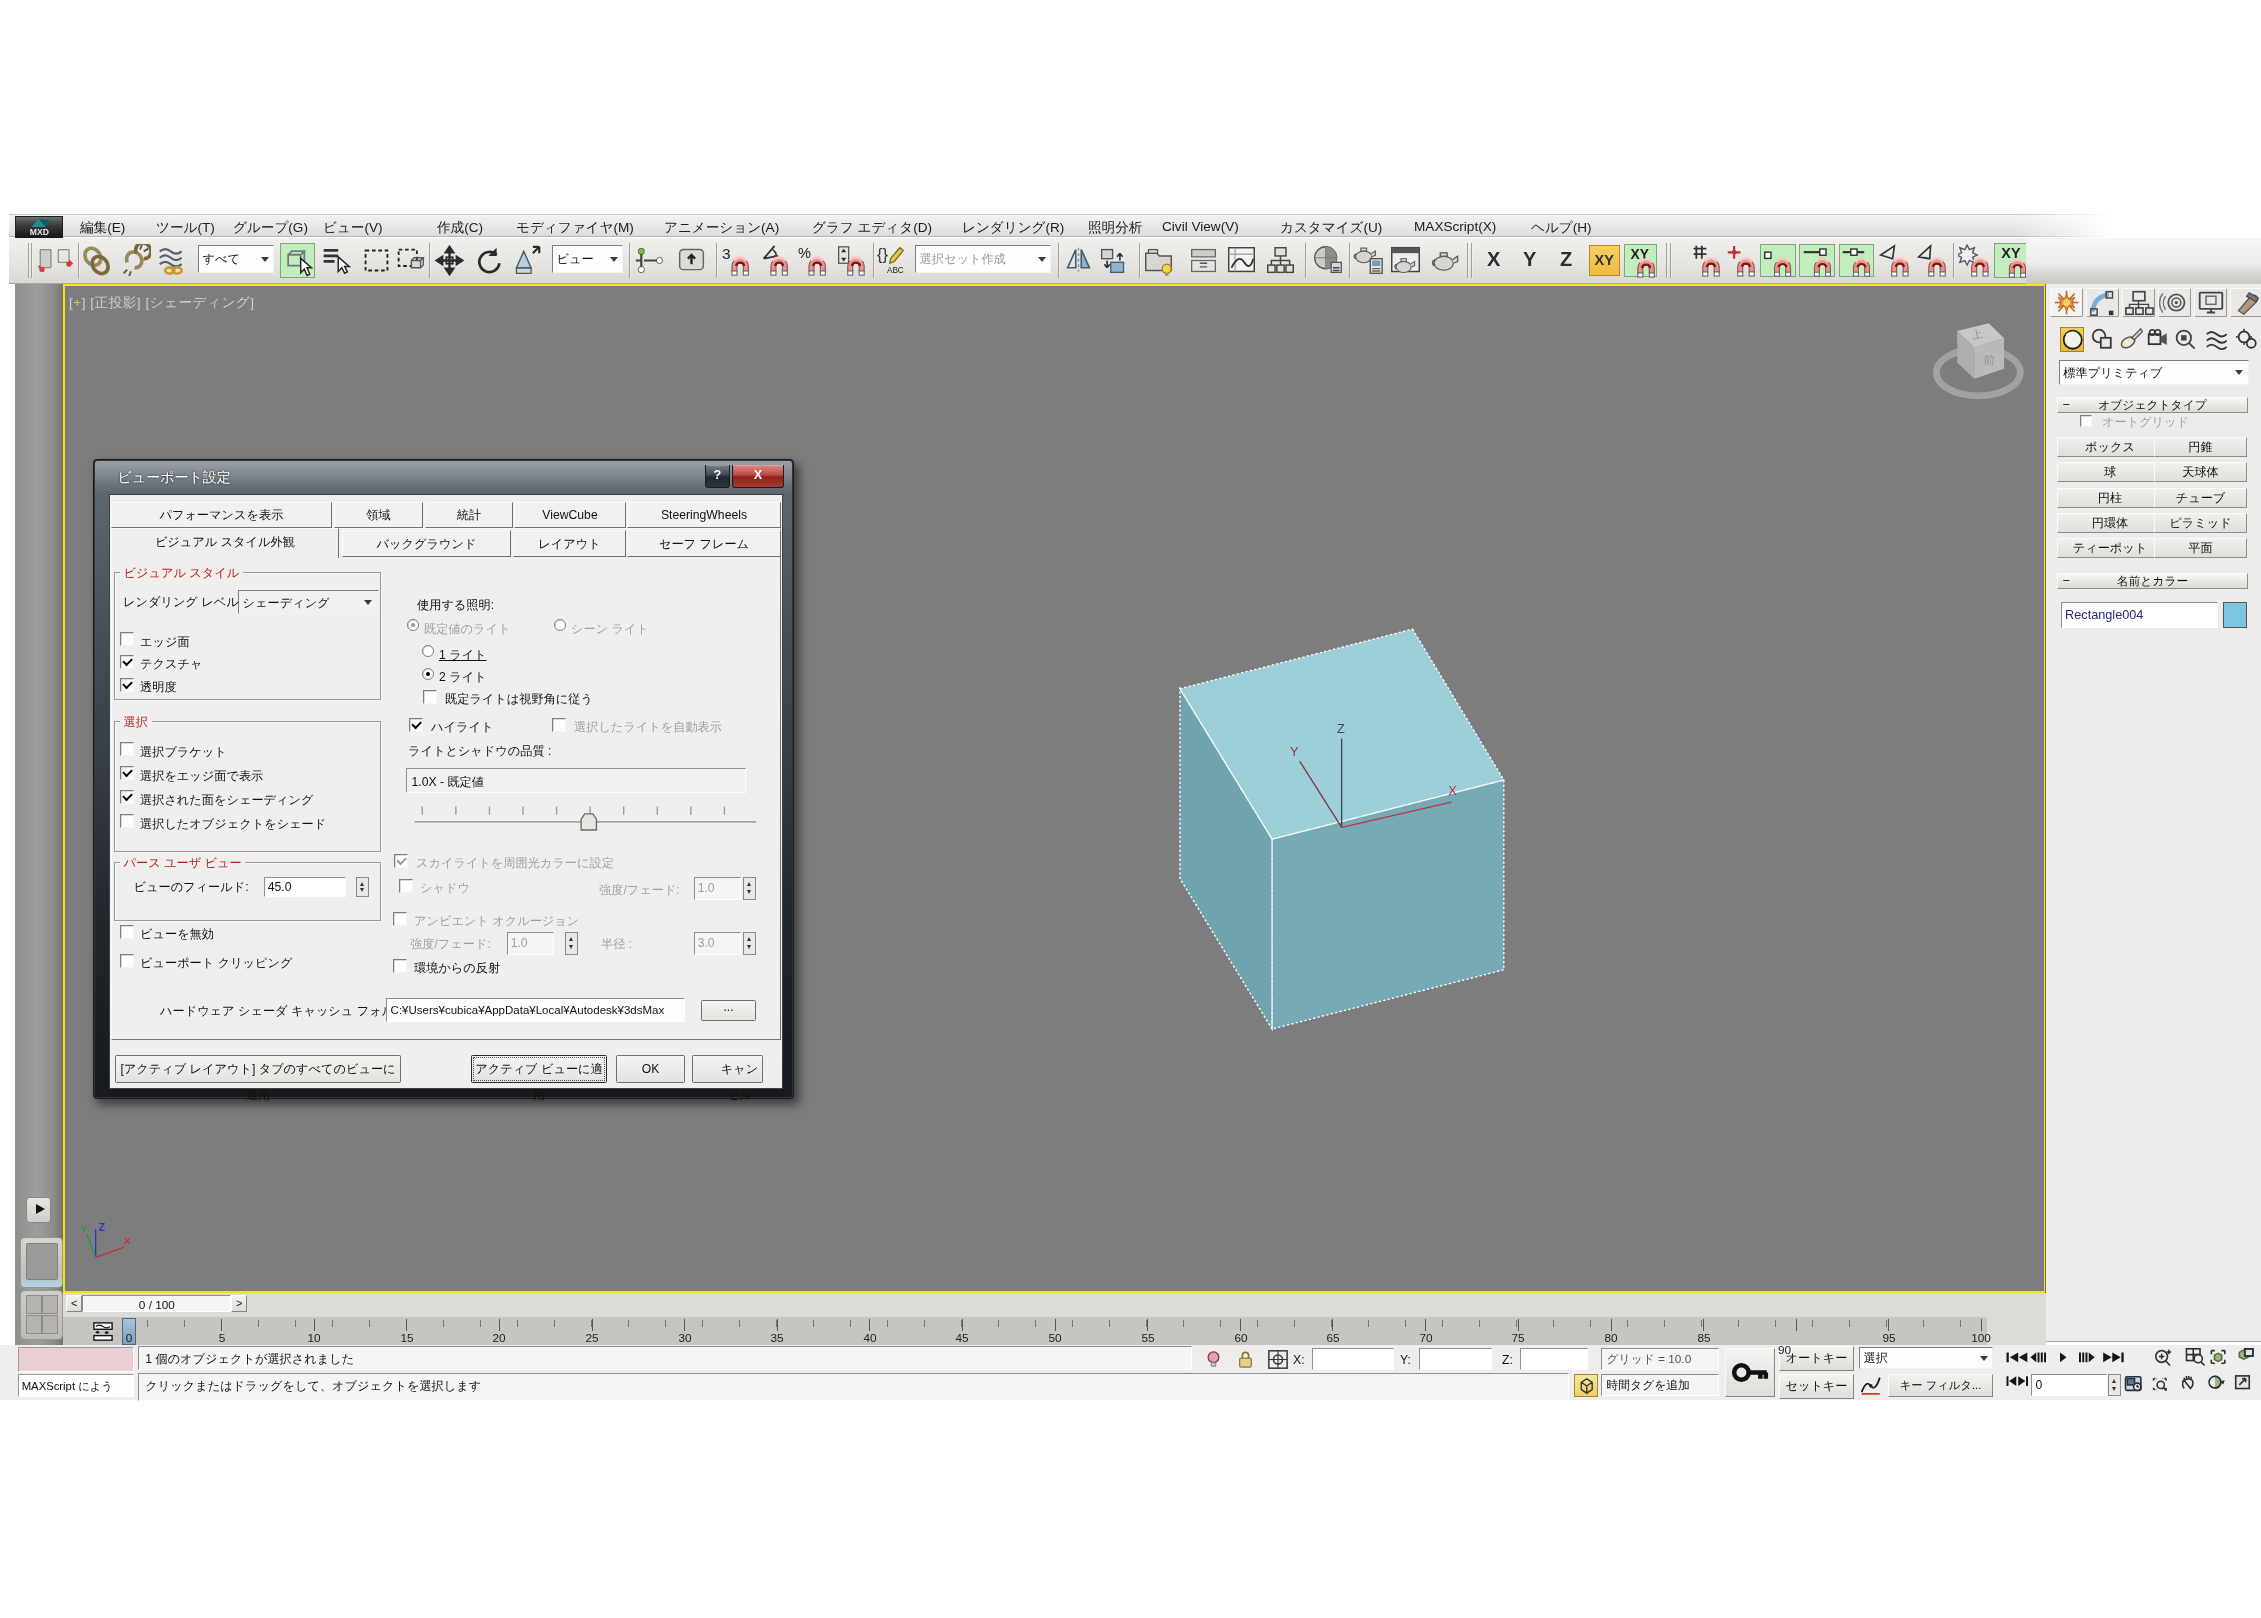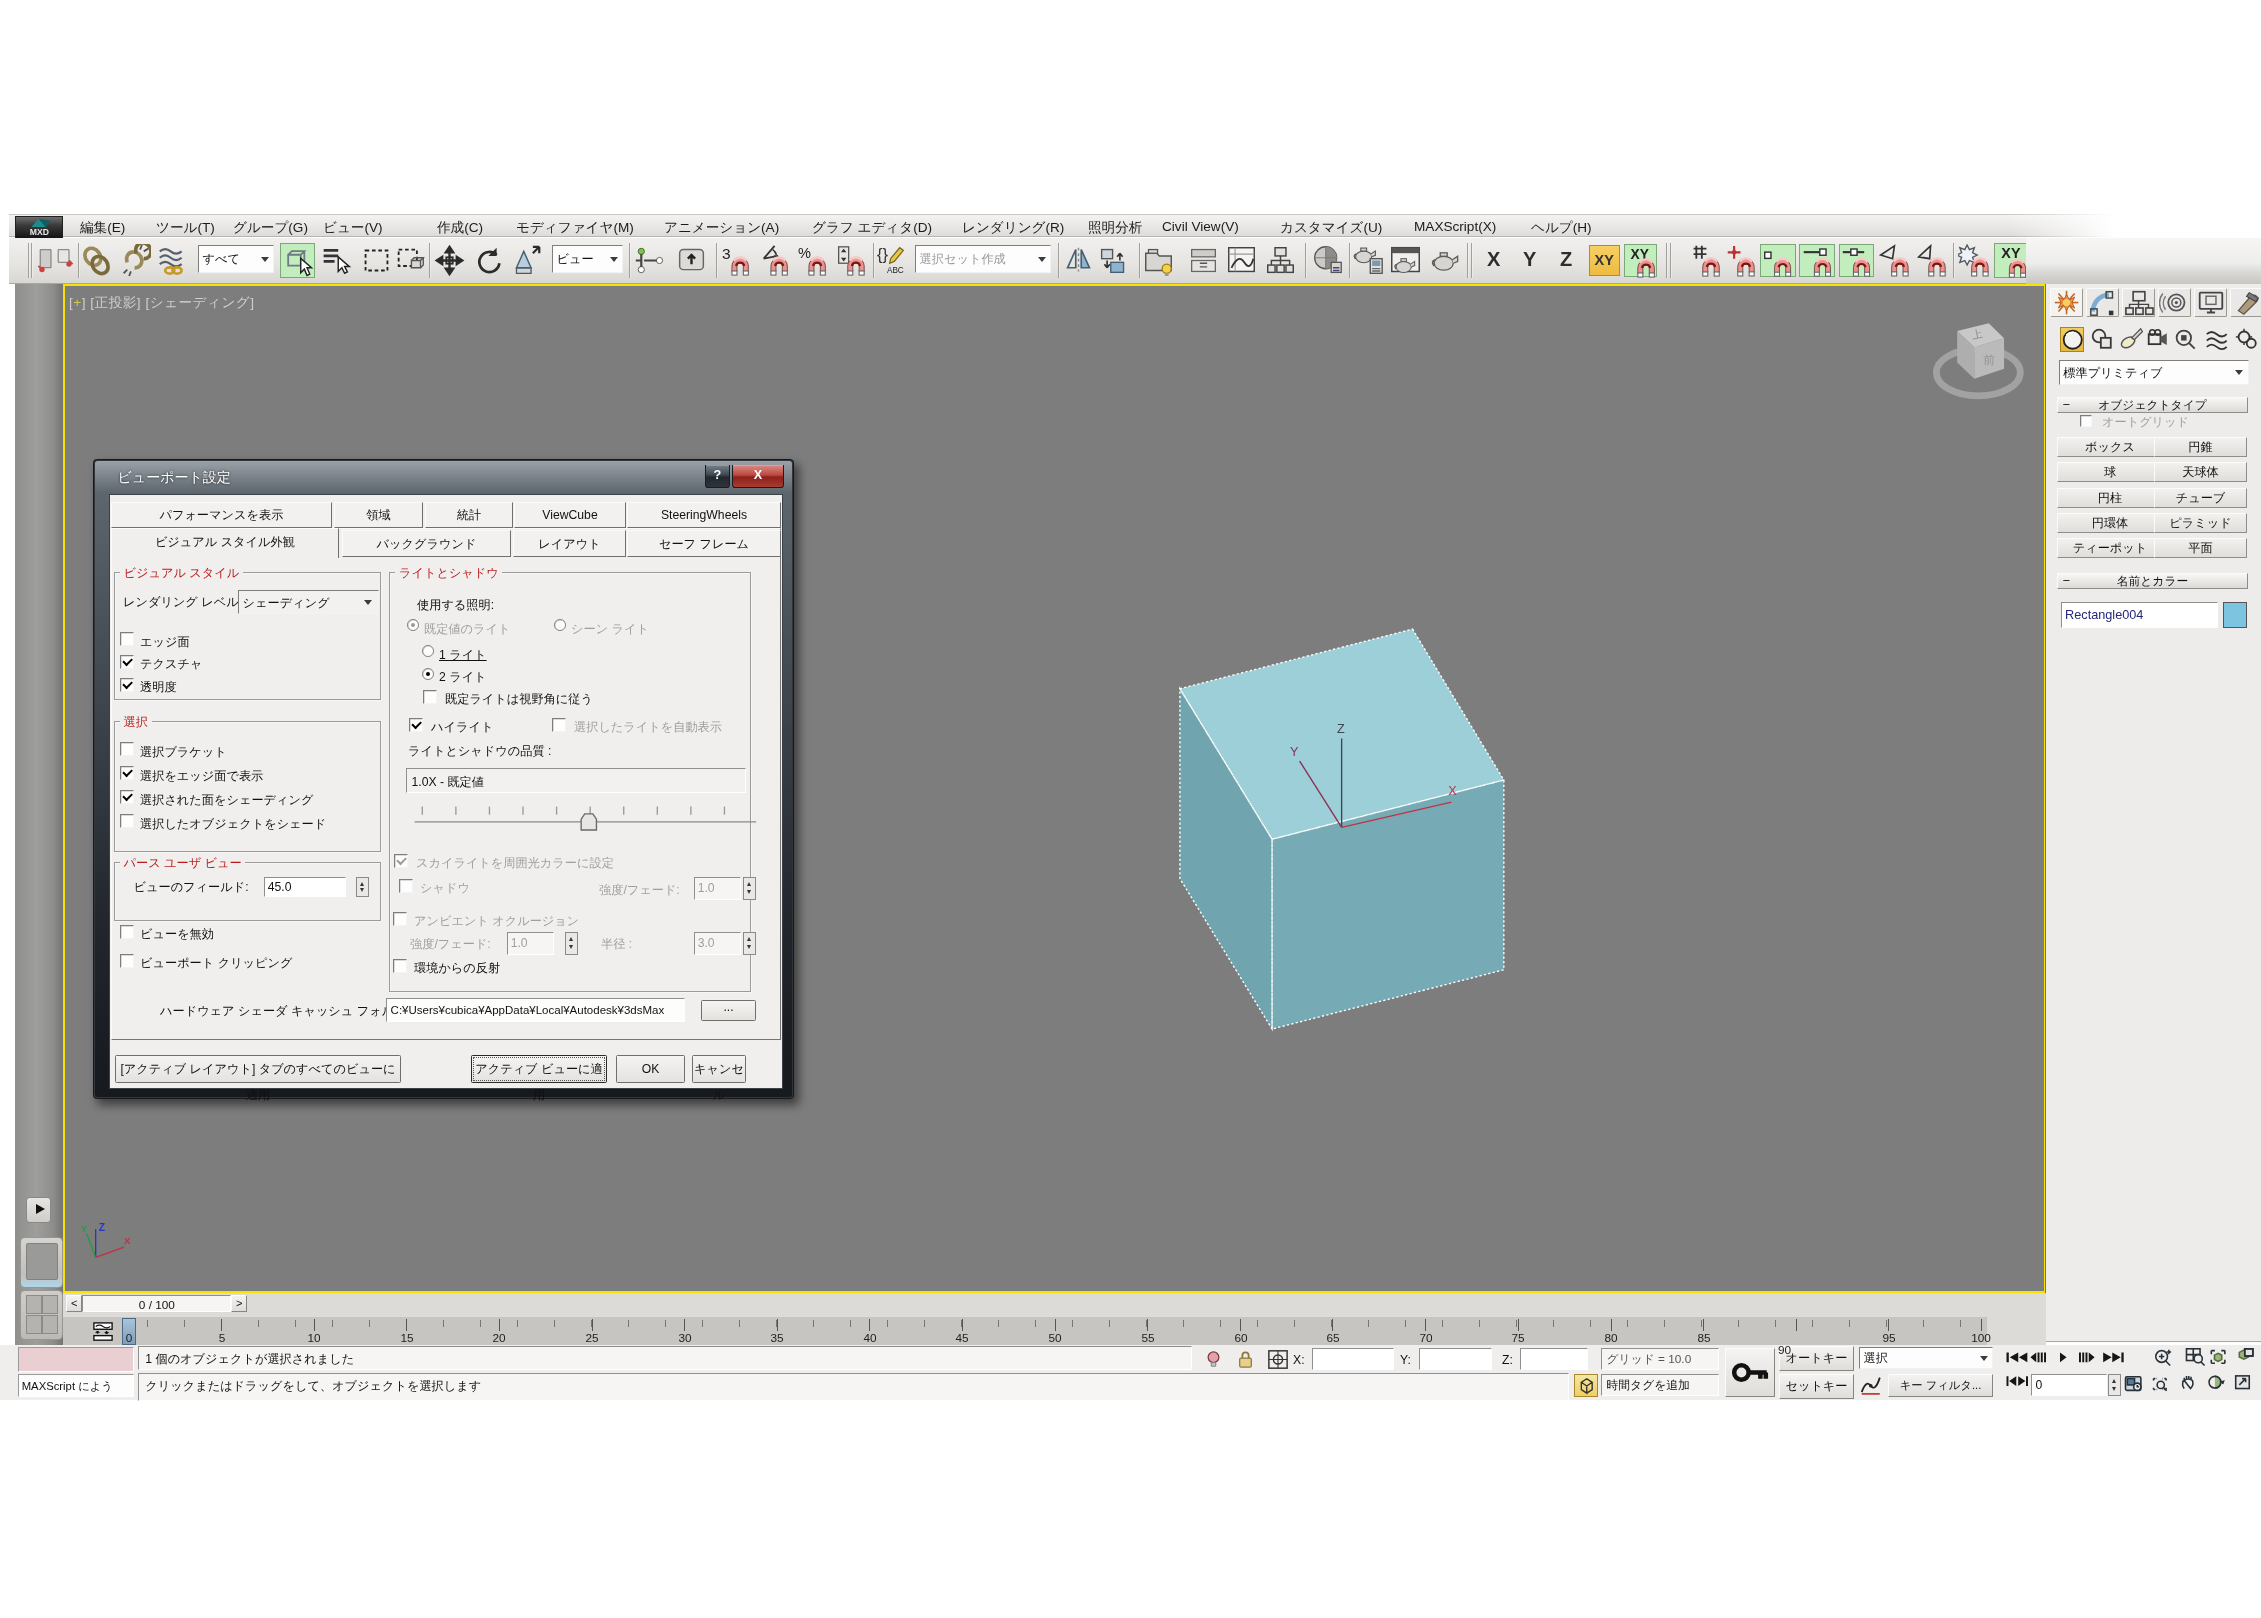--- a/index.html
+++ b/index.html
@@ -855,23 +855,20 @@
     <div class="dlabel" style="left:23.5px;top:384px;">ビューのフィールド:</div>
     <div class="sunken" style="left:154px;top:382px;width:82px;height:20px;background:#fff;">
         <div style="position:absolute;left:2.7px;top:2.3px;font-size:12.2px;color:#111;">45.0</div>
       </div>
     <div class="spin" style="left:246px;top:382px;height:20px;"></div>
     <div class="cb" style="left:10px;top:430px;"></div>
       <div class="dlabel" style="left:30px;top:431px;">ビューを無効</div>
     <div class="cb" style="left:10px;top:459px;"></div>
       <div class="dlabel" style="left:30px;top:460px;">ビューポート クリッピング</div>
 
-    <div class="grp" style="left:279px;top:77px;width:362px;height:420px;">
-        <span class="glabel">ライトとシャドウ</span>
-      </div>
     <div class="dlabel" style="left:307px;top:102px;">使用する照明:</div>
     <div class="radio gray on" style="left:297px;top:124px;"></div>
       <div class="dlabel gray" style="left:314px;top:126px;">既定値のライト</div>
     <div class="radio gray" style="left:444px;top:124px;"></div>
       <div class="dlabel gray" style="left:461px;top:126px;">シーン ライト</div>
     <div class="radio" style="left:312px;top:150px;"></div>
       <div class="dlabel" style="left:329px;top:152px;text-decoration:underline;">1 ライト</div>
     <div class="radio on" style="left:312px;top:173px;"></div>
       <div class="dlabel" style="left:329px;top:174px;">2 ライト</div>
     <div class="cb" style="left:313px;top:195px;"></div>
@@ -926,16 +923,16 @@
 
     <div class="dlabel" style="left:50px;top:508px;">ハードウェア シェーダ キャッシュ フォルダ:</div>
     <div class="sunken" style="left:276px;top:503px;width:299px;height:24.4px;background:#fdfdfc;">
         <div style="position:absolute;left:3.6px;top:4.5px;font-size:11.5px;color:#111;white-space:nowrap;overflow:hidden;">C:¥Users¥cubica¥AppData¥Local¥Autodesk¥3dsMax</div>
       </div>
     <div class="dbtn" style="left:591px;top:505px;width:55px;height:21px;line-height:13.6px;">...</div>
 
     <div class="dbtn" style="left:5px;top:560px;width:286px;line-height:26px;">[アクティブ レイアウト] タブのすべてのビューに適用</div>
     <div class="dbtn" style="left:361px;top:560px;width:136px;line-height:26px;outline:0.9px dotted #555;outline-offset:-3.6px;border-color:#2a2a2a;">アクティブ ビューに適用</div>
     <div class="dbtn" style="left:506px;top:560px;width:69px;line-height:26px;">OK</div>
-    <div class="dbtn" style="left:582px;top:560px;width:54px;line-height:26px;">キャンセル</div>
+    <div class="dbtn" style="left:582px;top:560px;width:71px;line-height:26px;padding-left:24px;">キャンセル</div>
   </div>
 </div>
 
 
 </body></html>

